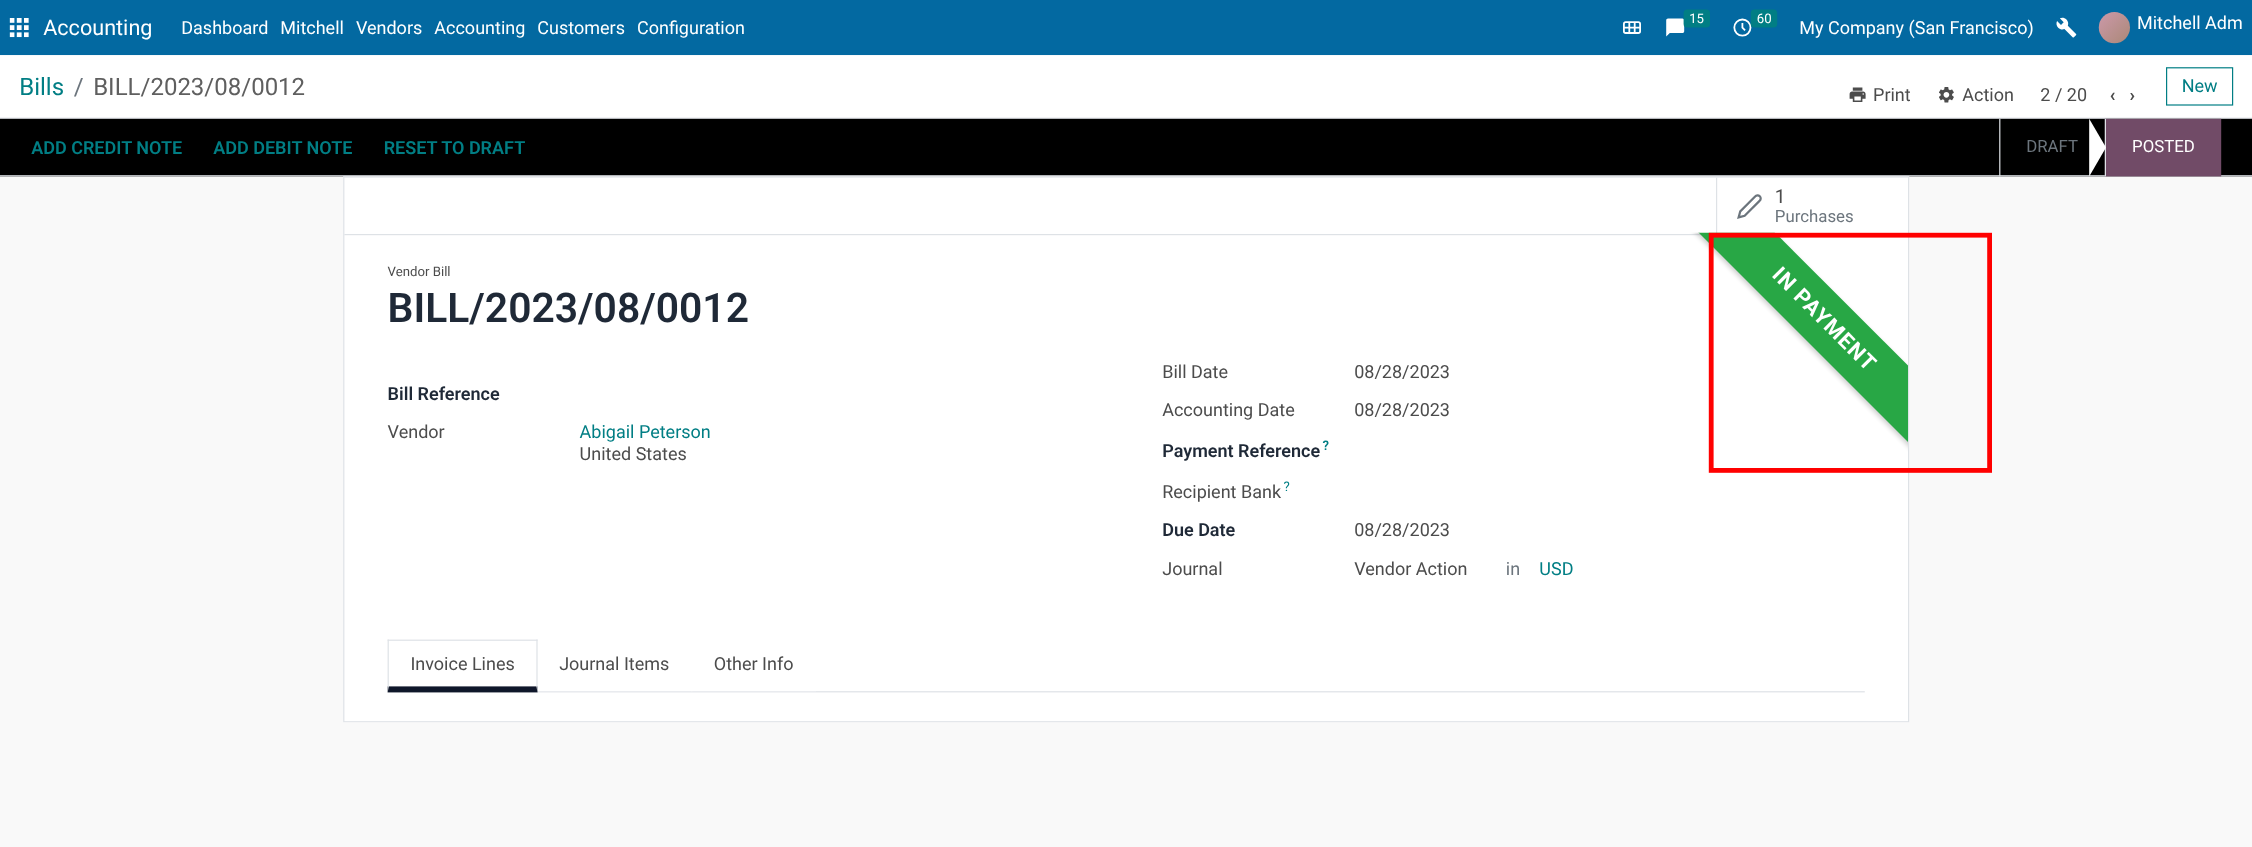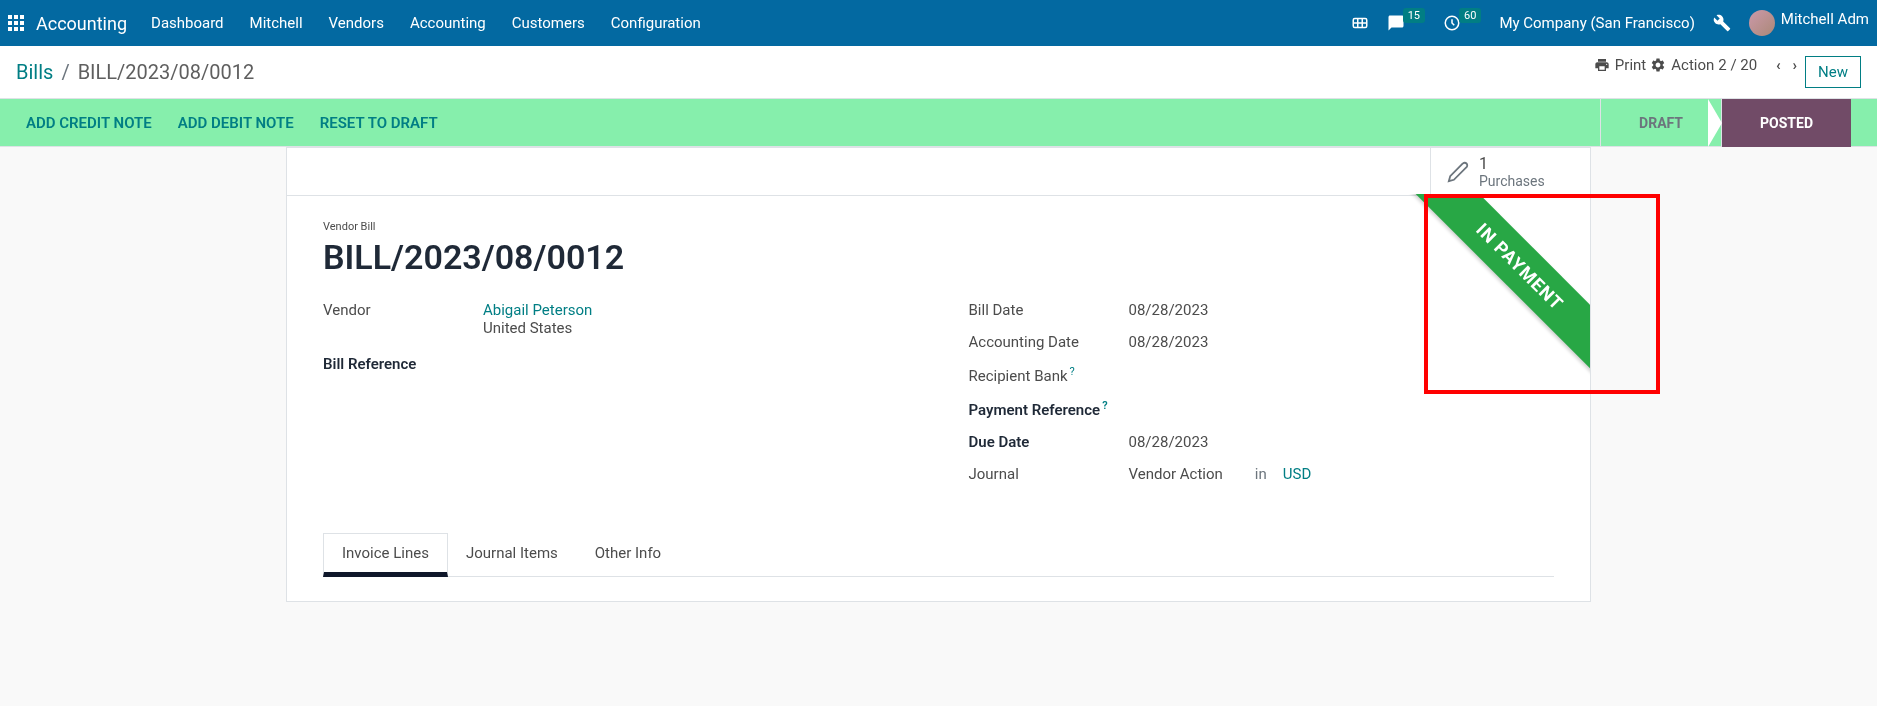--- a/index.html
+++ b/index.html
@@ -1,40 +1,40 @@
 <!DOCTYPE html>
 <html><head>
 <meta charset="utf-8">
 <style>
 *{box-sizing:border-box;margin:0;padding:0;font-family:-apple-system,BlinkMacSystemFont,"Segoe UI",Roboto,sans-serif}
 body{background:#f9f9f9;color:#374151;overflow-x:hidden}
 .topbar{background:#0369a1;color:#fff;height:46px;display:flex;align-items:center;padding:0 8px;font-size:15px}
 .topbar .apps-icon{margin-right:12px;cursor:pointer}
 .topbar .brand{font-size:18px;margin-right:24px;cursor:pointer}
-.topbar .menu{display:flex;gap:26px}
+.topbar .menu{display:flex;gap:10px}
 .topbar .menu span{cursor:pointer}
 .topbar .spacer{flex:1}
 .topbar .right{display:flex;align-items:center;gap:18px}
 .topbar .badge{background:#017e84;color:#fff;font-size:11px;padding:1px 5px;border-radius:3px;position:relative;top:-6px;margin-left:-2px}
 .topbar .icon-wrap{display:flex;align-items:flex-start;cursor:pointer}
 .topbar .avatar{width:26px;height:26px;border-radius:50%;background:linear-gradient(135deg,#c9a,#a87);display:inline-block;margin-right:6px}
 .control-panel{background:#fff;border-bottom:1px solid #dee2e6;padding:10px 16px;display:flex;align-items:center}
 .breadcrumb{font-size:20px;color:#017e84;display:flex;align-items:center;gap:8px}
 .breadcrumb .sep{color:#6c757d}
 .breadcrumb .current{color:#5f5f5f}
-.cp-right{margin-left:auto;display:flex;align-items:flex-start;gap:4px;font-size:15px}
+.cp-right{margin-left:auto;display:flex;align-items:flex-end;gap:22px;font-size:15px}
 .cp-right .btn{cursor:pointer;color:#4c4c4c;display:flex;align-items:center;gap:5px}
 .pager{color:#4c4c4c}
 .pager .arrow{cursor:pointer;color:#4c4c4c;font-weight:bold;padding:0 4px}
 .new-btn{border:1px solid #017e84;color:#017e84;padding:6px 12px;cursor:pointer;background:#fff}
-.statusbar{background:#86efac;border-bottom:1px solid #dee2e6;height:48px;display:flex;align-items:center;padding:0 26px}
+.statusbar{background:#000000;border-bottom:1px solid #dee2e6;height:48px;display:flex;align-items:center;padding:0 26px}
 .statusbar .action{color:#017e84;font-weight:600;font-size:15px;margin-right:26px;cursor:pointer}
 .statusbar .spacer{flex:1}
 .status-steps{display:flex;align-items:stretch;height:48px}
-.step{display:flex;align-items:center;padding:0 38px;font-size:14px;font-weight:700;position:relative;color:#6c757d;border-left:1px solid #dee2e6}
+.step{display:flex;align-items:center;padding:0 22px;font-size:14px;font-weight:400;position:relative;color:#6c757d;border-left:1px solid #dee2e6}
 .step.active{background:#714B67;color:#fff}
 .step.active::before{content:"";position:absolute;left:-14px;top:0;border-top:24px solid transparent;border-bottom:24px solid transparent;border-left:14px solid #fff}
 .step.active::after{content:"";position:absolute;left:-13px;top:0;border-top:24px solid transparent;border-bottom:24px solid transparent;border-left:13px solid #714B67;display:none}
 .form-sheet{max-width:1305px;margin:0 auto;background:#fff;border:1px solid #dee2e6;margin-top:0;position:relative}
 .button-box{display:flex;justify-content:flex-end;border-bottom:1px solid #dee2e6;min-height:46px}
 .stat-btn{border-left:1px solid #dee2e6;padding:6px 16px;display:flex;align-items:center;gap:10px;cursor:pointer;min-width:160px}
 .stat-btn .num{font-size:16px;color:#4c4c4c}
 .stat-btn .lbl{font-size:14px;color:#6c757d}
 .ribbon-box{position:absolute;top:46px;right:0;width:200px;height:200px;overflow:hidden;pointer-events:none}
 .ribbon{position:absolute;width:300px;background:#28a745;color:#fff;text-align:center;font-weight:700;font-size:18px;letter-spacing:1px;padding:12px 0;transform:rotate(45deg);top:50px;right:-80px;box-shadow:0 2px 4px rgba(0,0,0,0.2)}
@@ -183,48 +183,48 @@
     <div class="ribbon">IN PAYMENT</div>
   </div>
   <div class="highlight-box"></div>
 
   <div class="form-body">
     <div class="doc-type">Vendor Bill</div>
     <div class="doc-title">BILL/2023/08/0012</div>
 
     <div class="two-col">
       <div class="col">
+        <div class="field-row" style="margin-top:18px">
+          <div class="field-label bold">Bill Reference</div>
+          <div class="field-value"></div>
+        </div>
         <div class="field-row">
           <div class="field-label">Vendor</div>
           <div class="field-value">
             <div class="link">Abigail Peterson</div>
             <div>United States</div>
           </div>
         </div>
-        <div class="field-row" style="margin-top:18px">
-          <div class="field-label bold">Bill Reference</div>
-          <div class="field-value"></div>
-        </div>
       </div>
 
       <div class="col">
         <div class="field-row">
           <div class="field-label">Bill Date</div>
           <div class="field-value">08/28/2023</div>
         </div>
         <div class="field-row">
           <div class="field-label">Accounting Date</div>
           <div class="field-value">08/28/2023</div>
         </div>
         <div class="field-row">
+          <div class="field-label bold"><span>Payment Reference</span><span class="help-q">?</span></div>
+          <div class="field-value"></div>
+        </div>
+        <div class="field-row">
           <div class="field-label"><span>Recipient Bank</span><span class="help-q">?</span></div>
-          <div class="field-value"></div>
-        </div>
-        <div class="field-row">
-          <div class="field-label bold"><span>Payment Reference</span><span class="help-q">?</span></div>
           <div class="field-value"></div>
         </div>
         <div class="field-row">
           <div class="field-label bold">Due Date</div>
           <div class="field-value">08/28/2023</div>
         </div>
         <div class="field-row">
           <div class="field-label">Journal</div>
           <div class="field-value journal-val">
             <span>Vendor Action</span>

